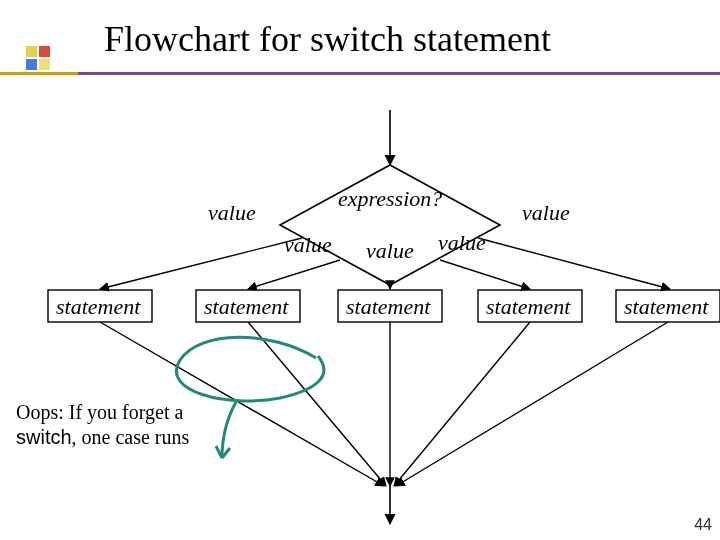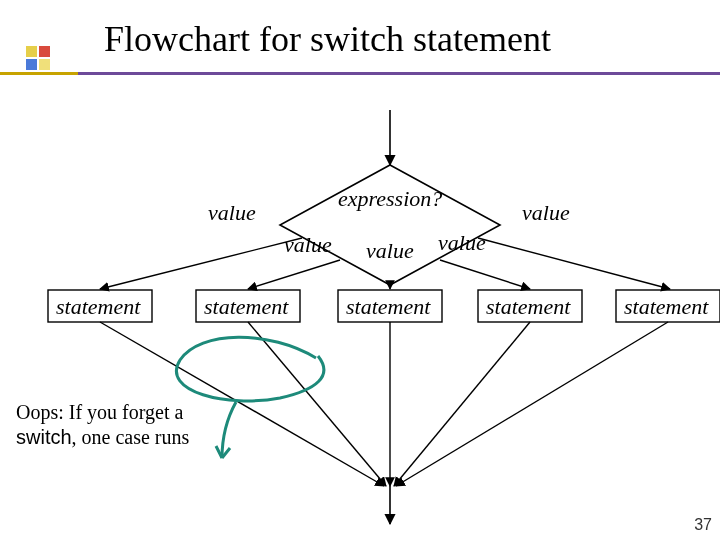--- a/index.html
+++ b/index.html
@@ -84,14 +84,14 @@
   <div class="stmt" style="position:absolute;left:204px;top:294px">statement</div>
   <div class="stmt" style="position:absolute;left:346px;top:294px">statement</div>
   <div class="stmt" style="position:absolute;left:486px;top:294px">statement</div>
   <div class="stmt" style="position:absolute;left:624px;top:294px">statement</div>
 
   <div class="note">
     <span>Oops: If you forget a</span><br>
     <span class="kw">switch</span><span>, one case runs</span><br>
   </div>
 
-  <div class="pagenum">37</div>
+  <div class="pagenum">44</div>
 </div>
 
 </body></html>

